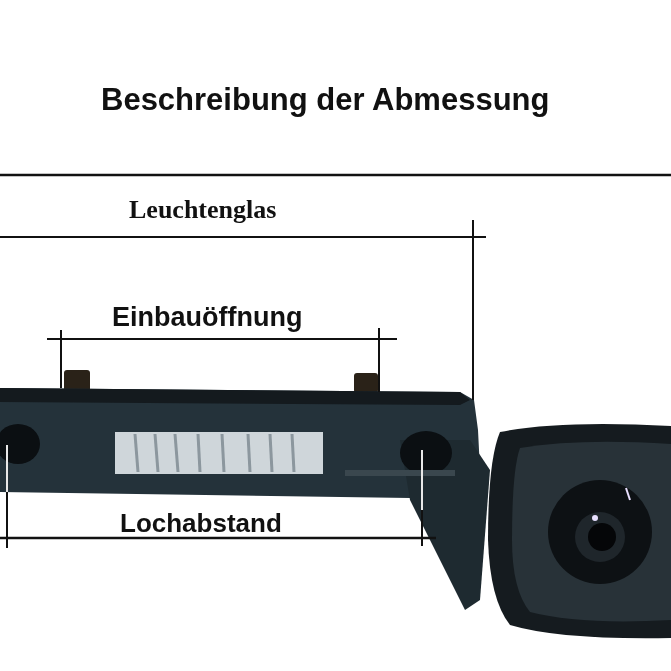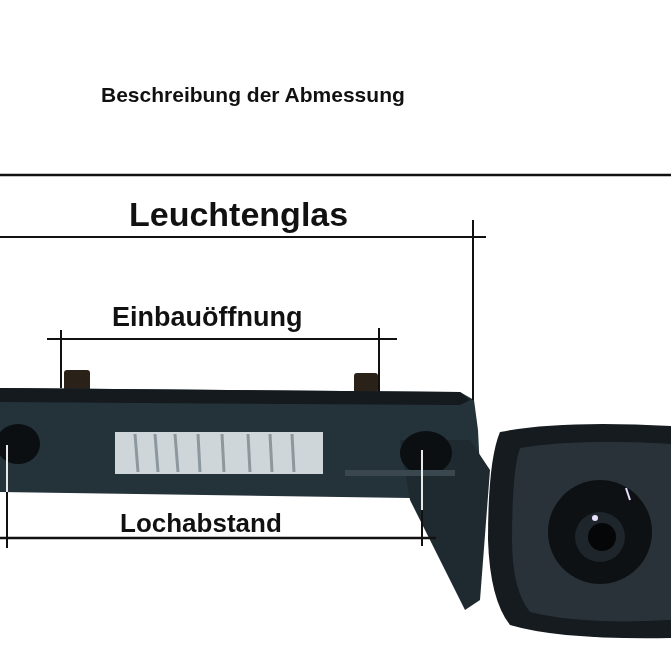--- a/index.html
+++ b/index.html
@@ -1,20 +1,20 @@
 <!DOCTYPE html>
 <html><head>
 <meta charset="utf-8">
 <style>
   html,body{margin:0;padding:0;background:#fff;}
   #stage{position:relative;width:671px;height:671px;overflow:hidden;background:#fff;font-family:"Liberation Sans","DejaVu Sans",sans-serif;}
   .lbl{position:absolute;font-weight:bold;color:#111;white-space:nowrap;line-height:1;}
-  #title{left:101px;top:84px;font-size:21px;}
+  #title{left:101px;top:84px;font-size:31px;}
   #sub{left:154px;top:137px;font-size:27px;}
-  #leuchte{left:129px;top:197px;font-size:34px;}
+  #leuchte{left:129px;top:197px;font-size:26px;font-family:Liberation Serif, serif;}
   #einbau{left:112px;top:304px;font-size:27px;}
   #loch{left:120px;top:510px;font-size:26px;}
   svg{position:absolute;left:0;top:0;}
 </style>
 </head>
 <body>
 
 <div id="stage">
   <svg width="671" height="671" viewBox="0 0 671 671">
 

